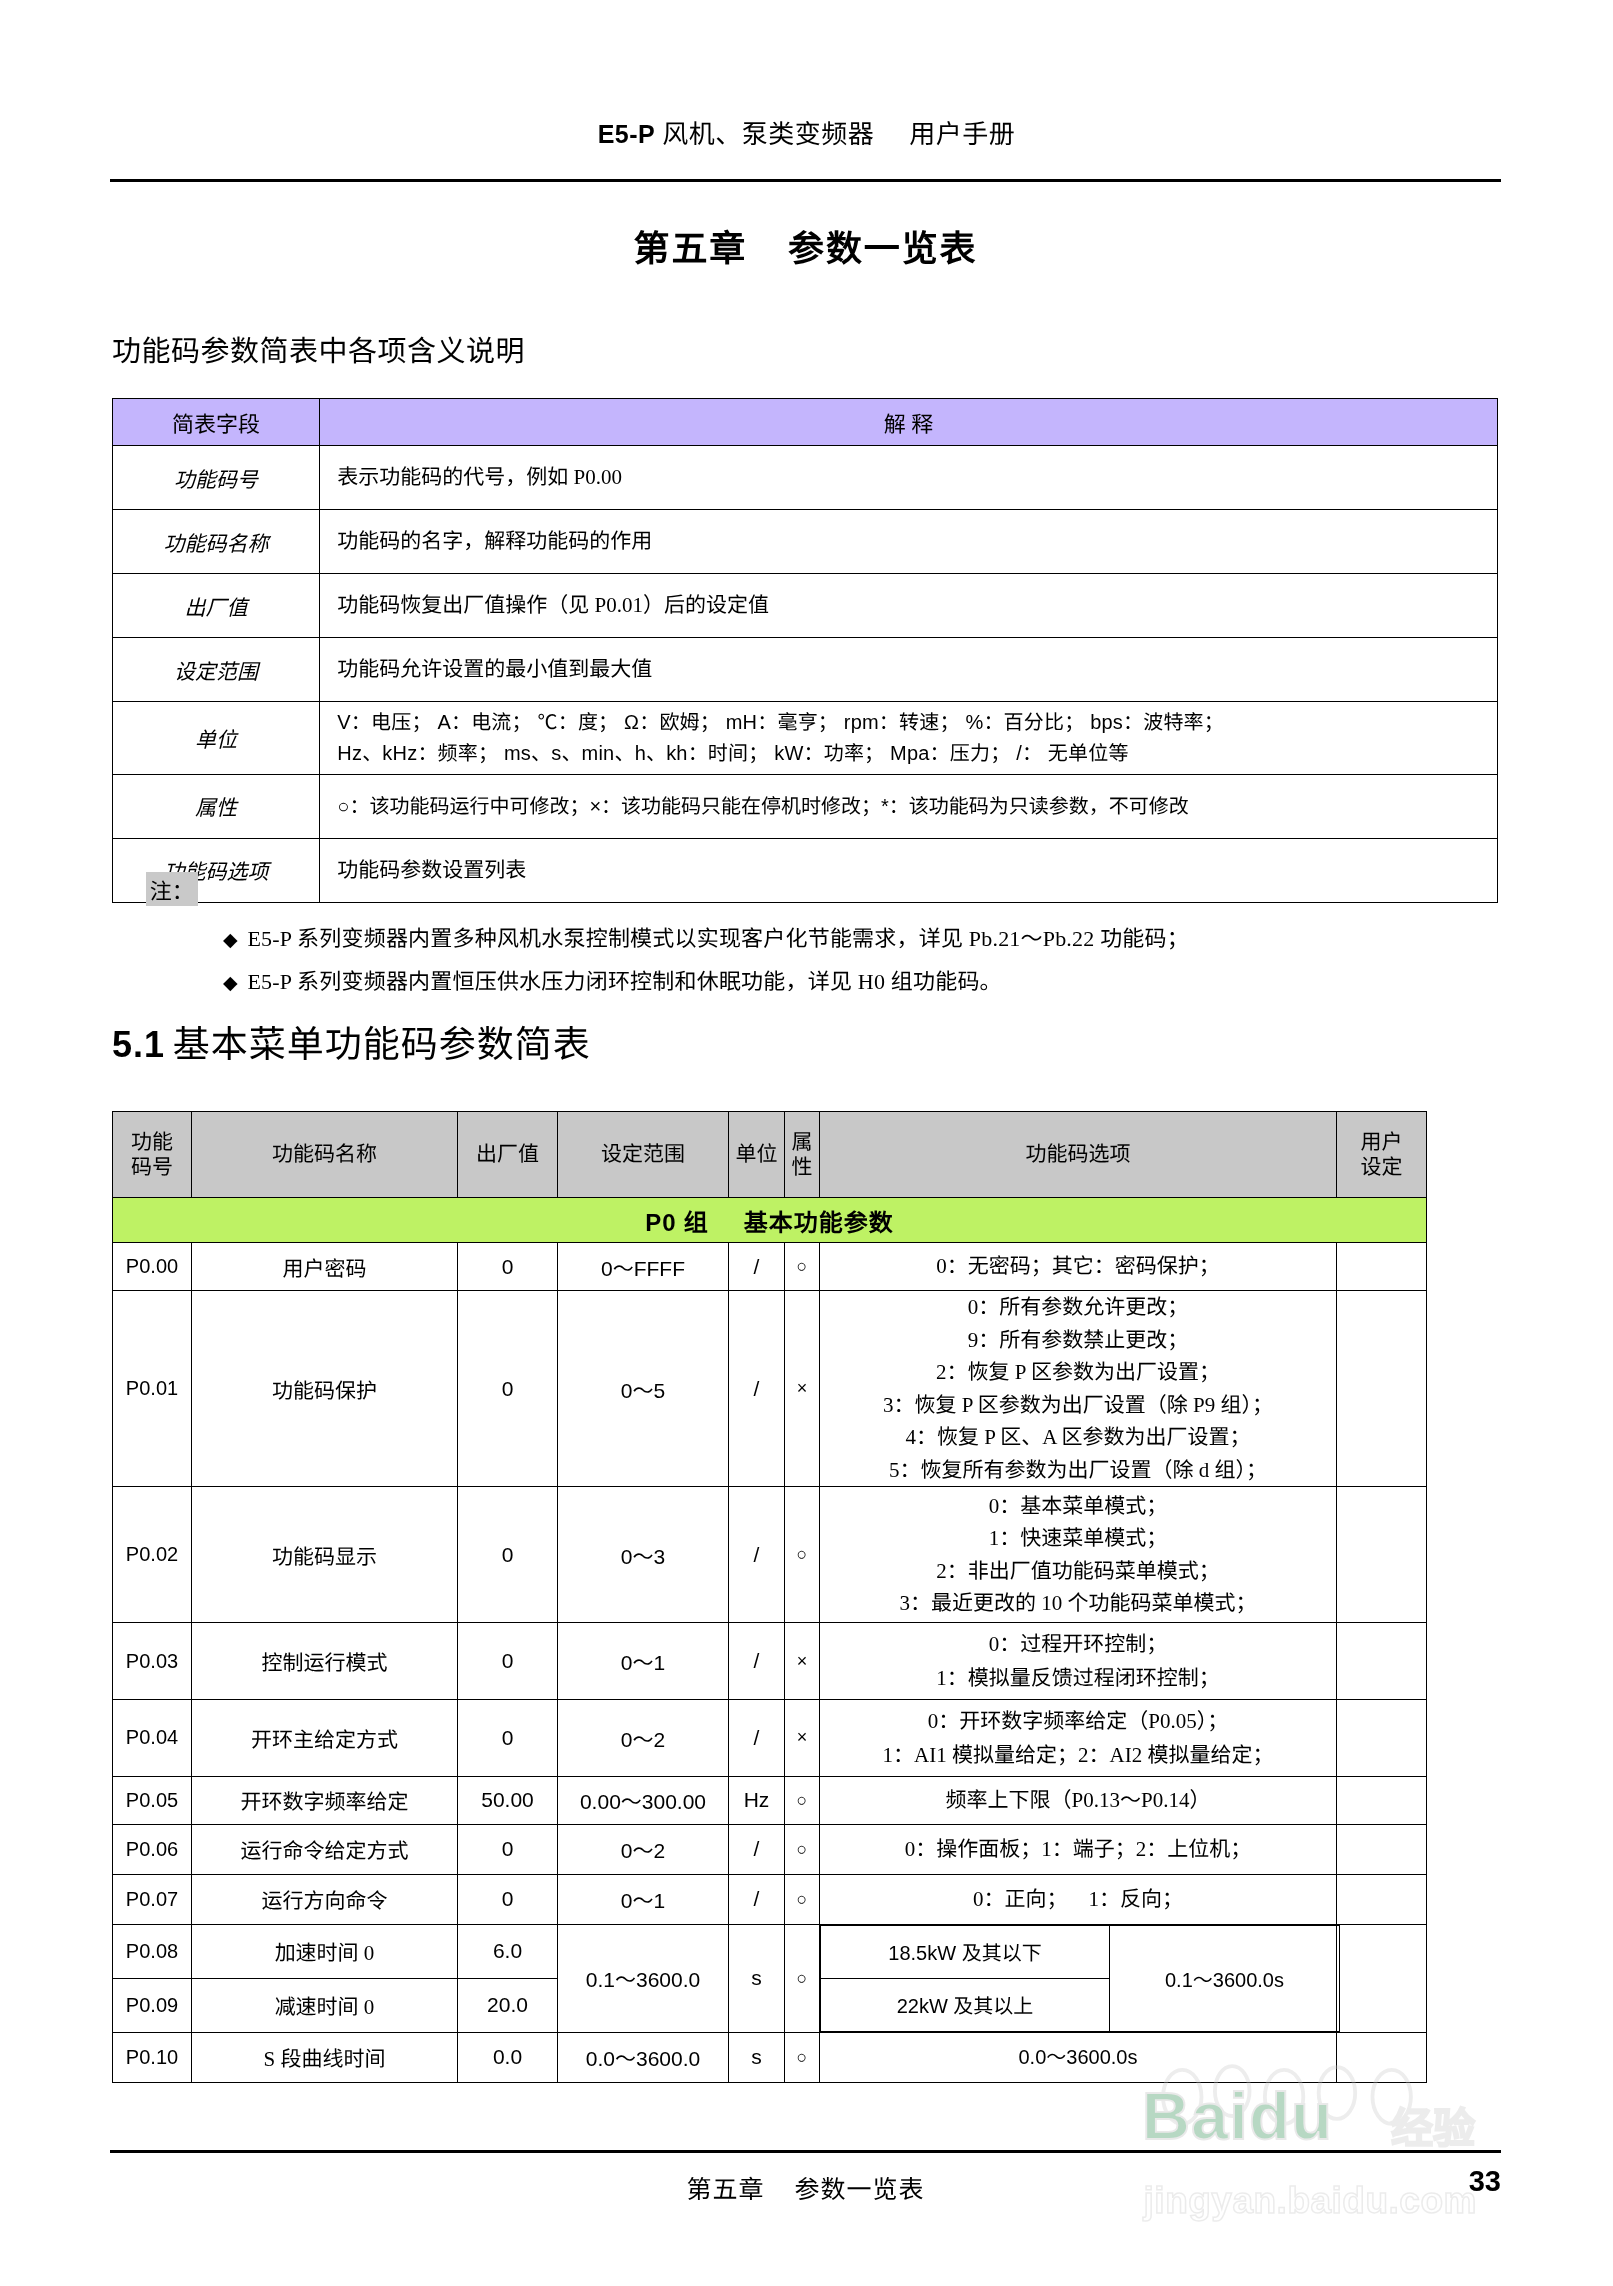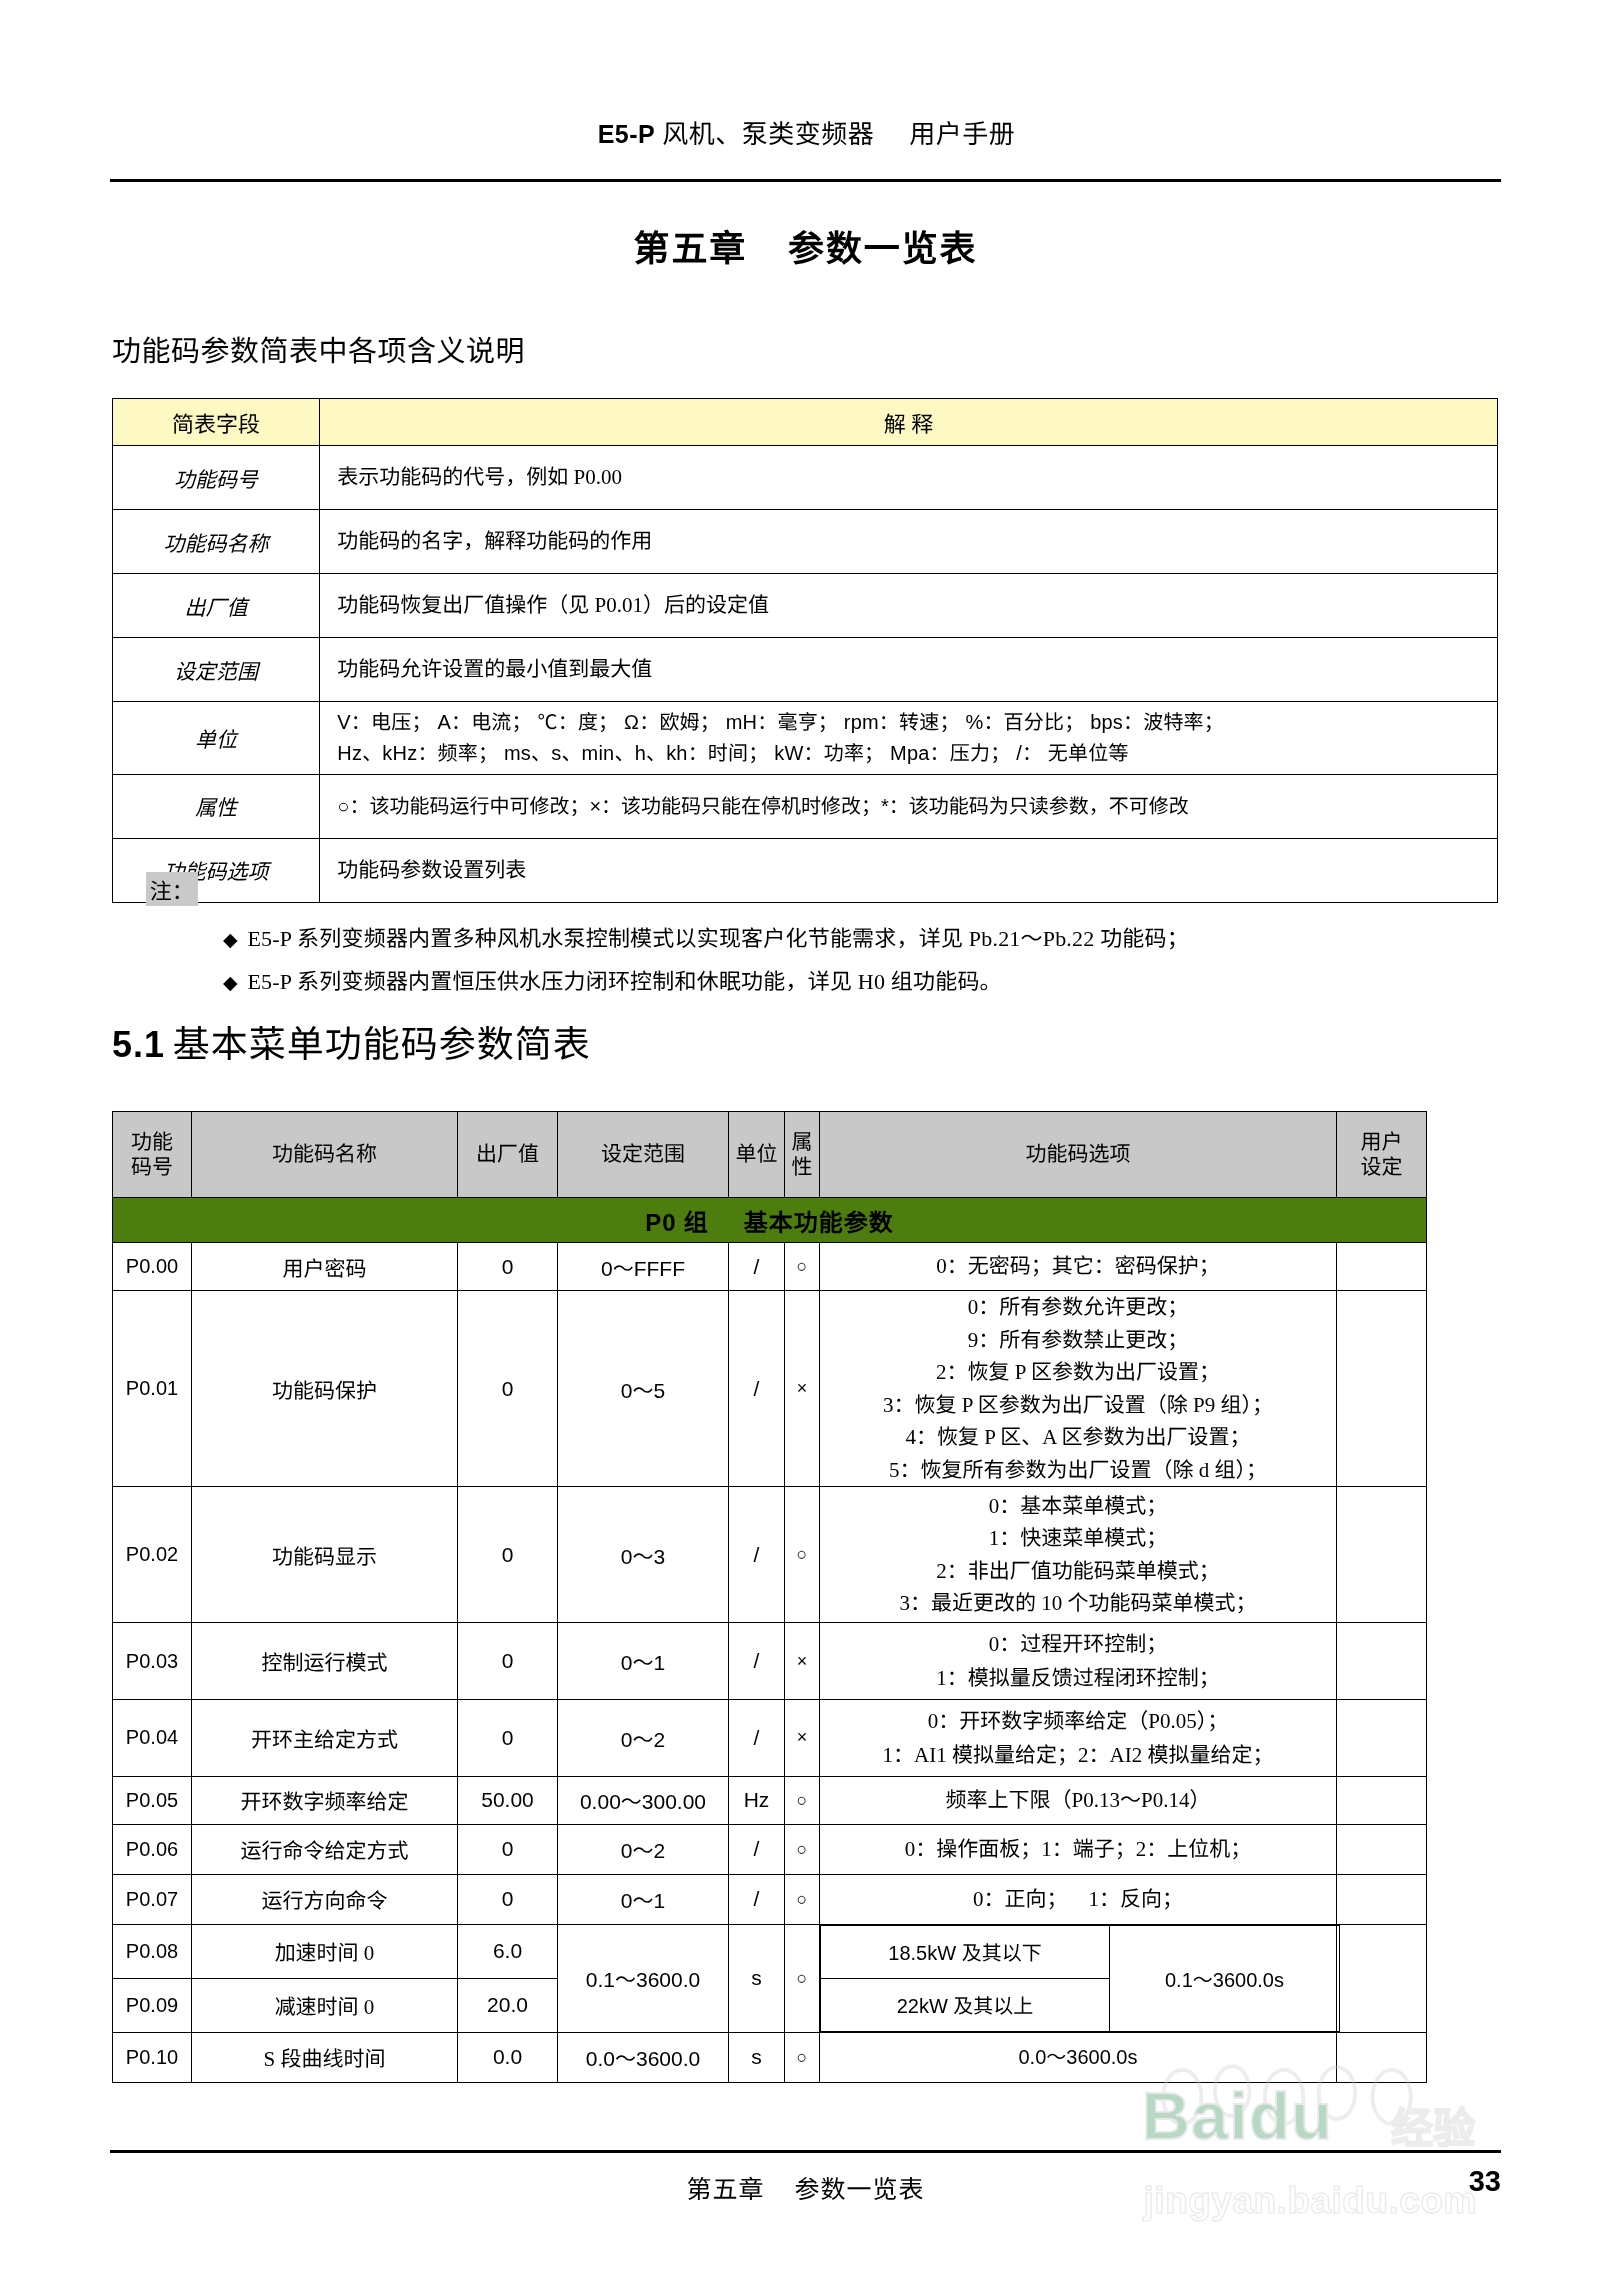--- a/index.html
+++ b/index.html
@@ -84,21 +84,21 @@
     border-collapse: collapse;
     table-layout: fixed;
     font-size: 21px;
   }
   table.legend th, table.legend td {
     border: 1.4px solid #000;
     padding: 0;
     vertical-align: middle;
   }
   table.legend thead th {
-    background: #fef9c3;
+    background: #c4b5fd;
     font-weight: normal;
     height: 46px;
     font-size: 22px;
   }
   table.legend td.fld {
     text-align: center;
     height: 45px;
     padding: 9px 0;
     white-space: nowrap;
     font-style: italic;
@@ -172,21 +172,21 @@
     text-align: center;
   }
   table.params thead th {
     background: #c8c8c8;
     font-weight: normal;
     height: 85px;
     font-size: 21px;
     line-height: 1.18;
   }
   tr.grouphdr td {
-    background: #4d7c0f;
+    background: #bef264;
     height: 44px;
     font-size: 24px;
     font-weight: bold;
     letter-spacing: 1px;
   }
   tr.grouphdr .g-ltr {
     font-family: "Liberation Sans", sans-serif;
     font-weight: bold;
   }
   tr.grouphdr .g-gap { display:inline-block; width: 21px; }

